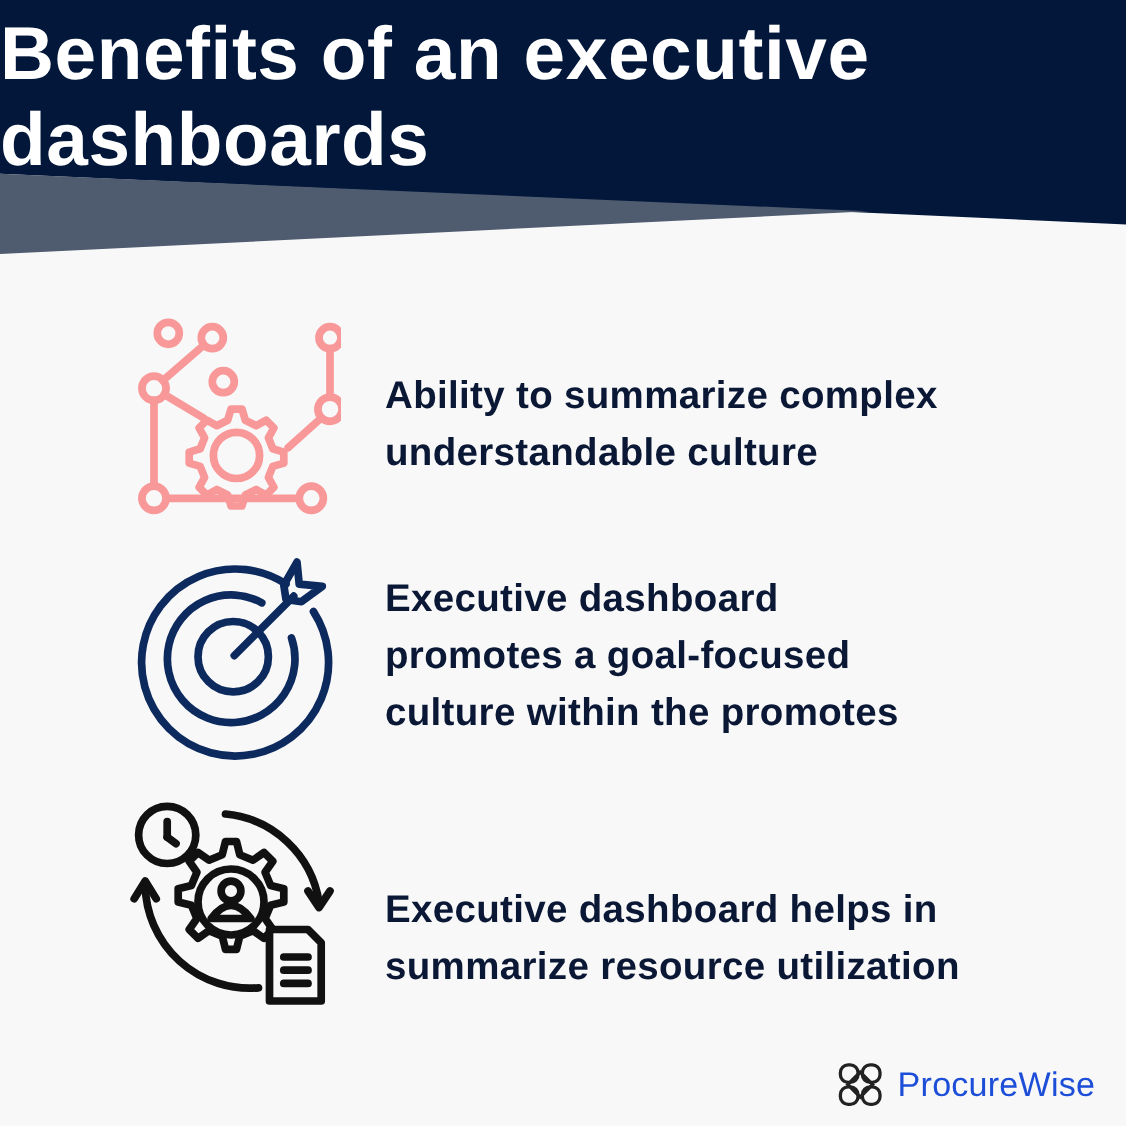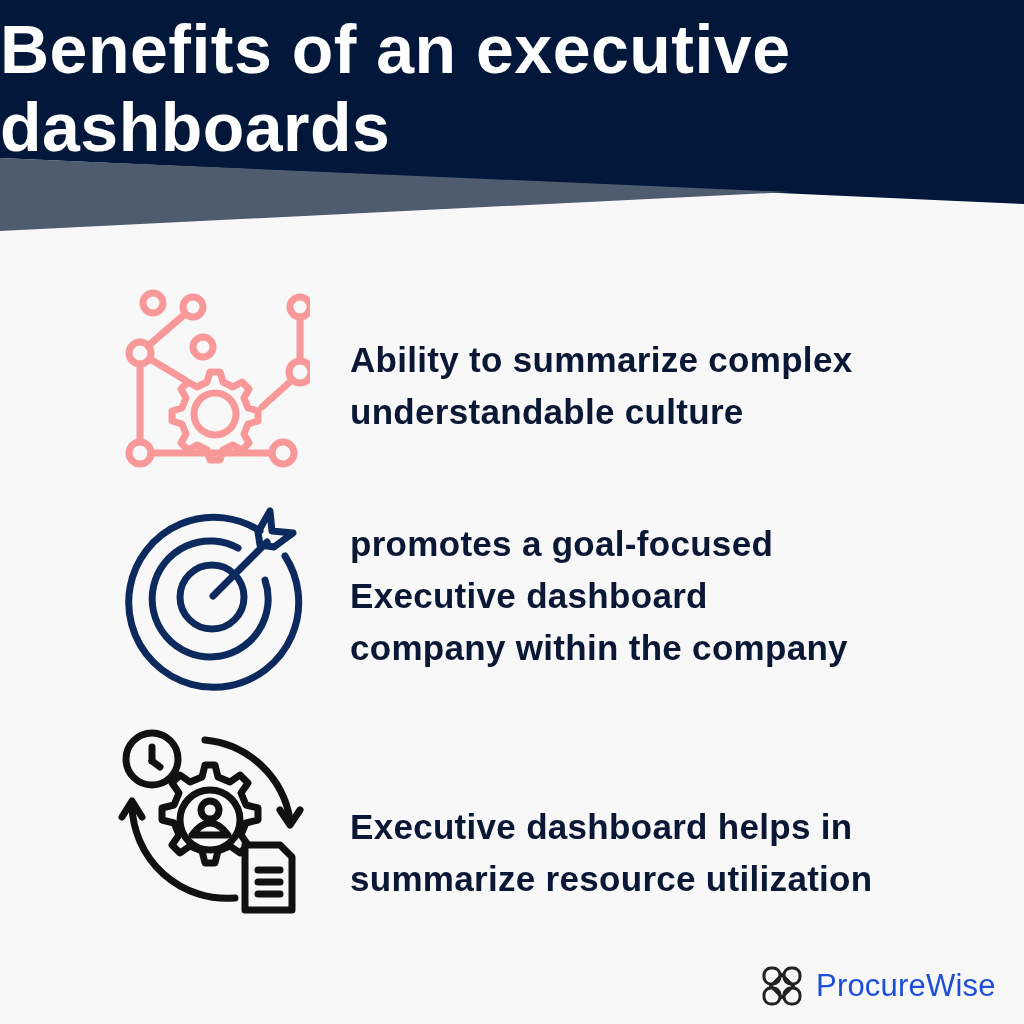--- a/index.html
+++ b/index.html
@@ -52,23 +52,23 @@
 
 <div class="item" style="top:500px;">
   <svg class="icon" style="top:0px;" viewBox="0 0 200 200" fill="none" stroke="#0d2a5e" stroke-width="7" stroke-linecap="round" stroke-linejoin="round">
     <path d="M150,31 A85,85 0 1 0 175,56"></path>
     <path d="M128,48 A58,58 0 1 0 155,80"></path>
     <circle cx="102" cy="97" r="32"></circle>
     <line x1="103" y1="96" x2="157" y2="42"></line>
     <path d="M148,32 L160,11 L162,31 L183,33 L164,47 L150,45 Z"></path>
   </svg>
   <div class="text" style="top:18px;">
+    <div>Executive dashboard</div>
     <div>promotes a goal-focused</div>
-    <div>Executive dashboard</div>
-    <div>company within the company</div>
+    <div>culture within the promotes</div>
   </div>
 </div>
 
 <div class="item" style="top:725px;">
   <svg class="icon" style="top:0px;" viewBox="0 0 200 200" fill="none" stroke="#111111" stroke-width="7" stroke-linecap="round" stroke-linejoin="round">
 
     <circle cx="42" cy="34" r="26"></circle>
     <line x1="42" y1="22" x2="42" y2="36"></line>
     <line x1="42" y1="36" x2="50" y2="42"></line>
 

